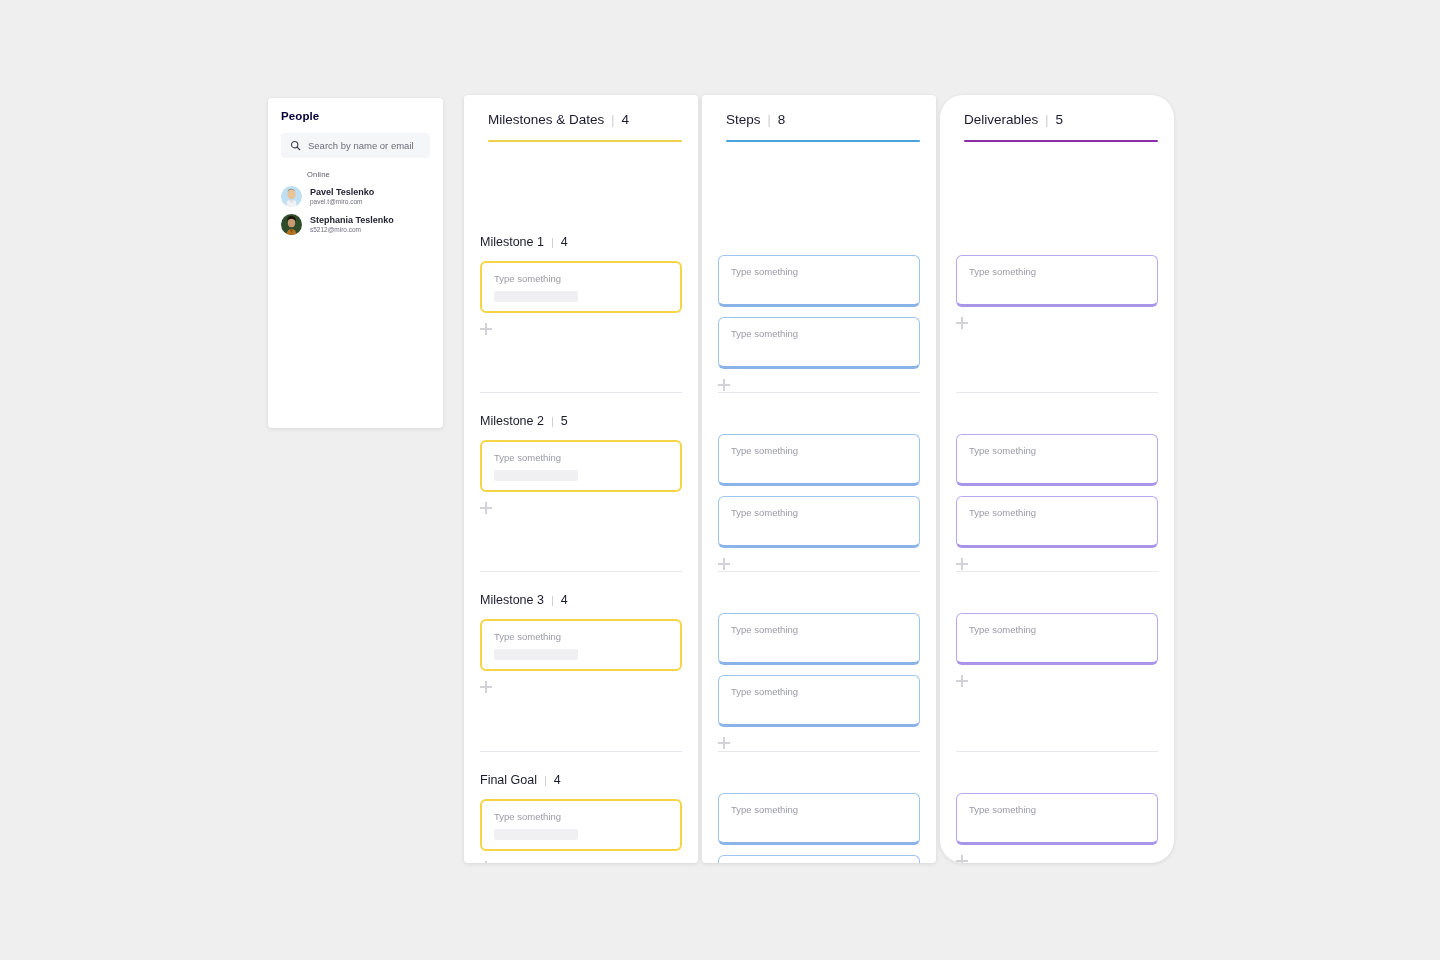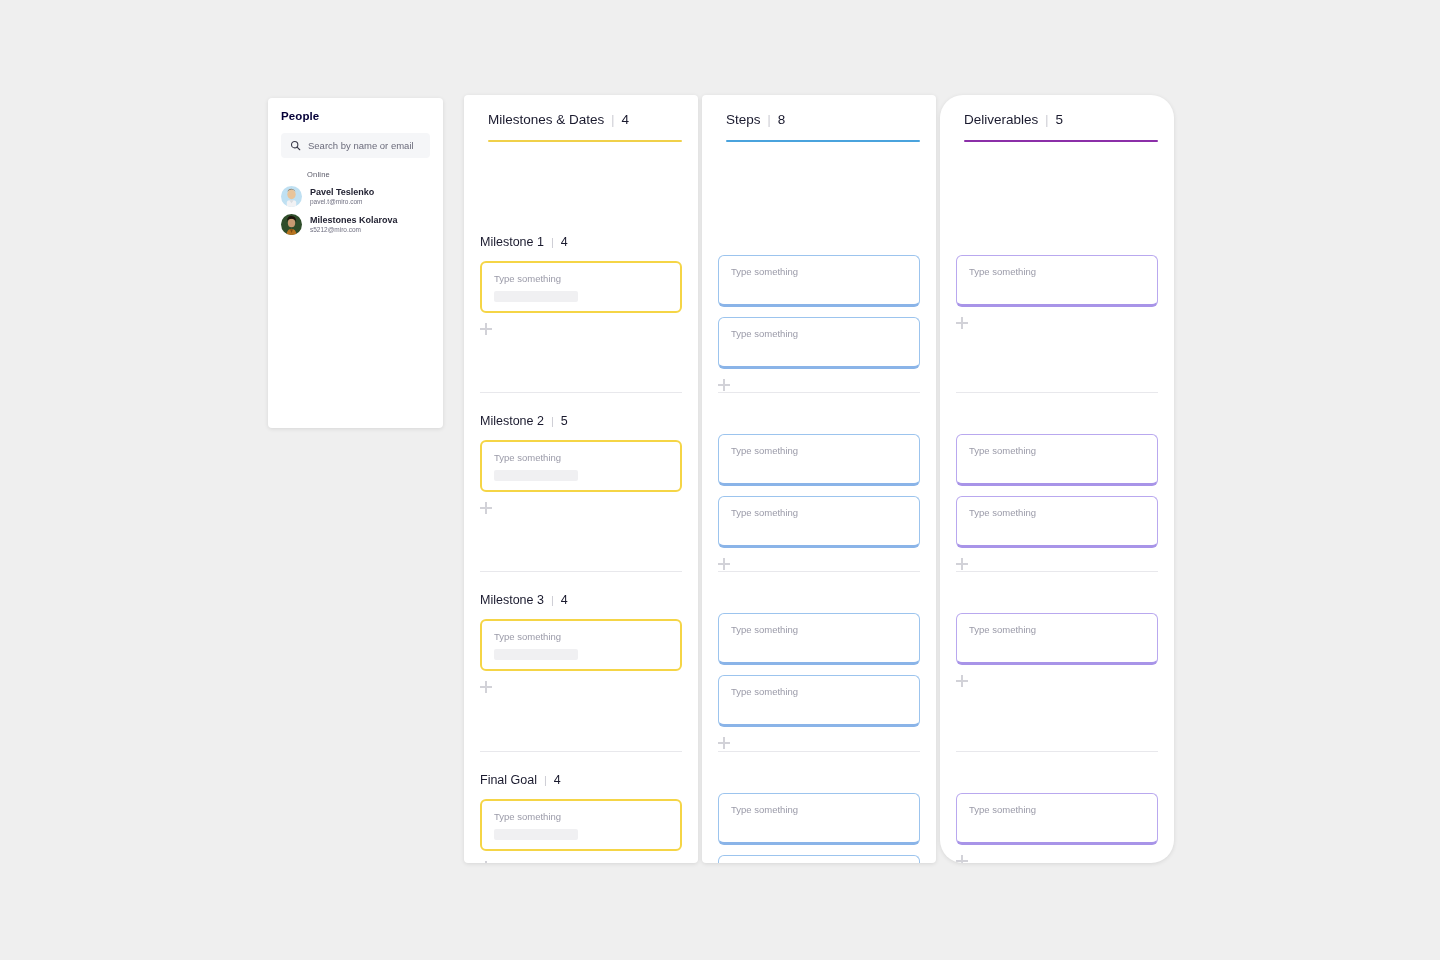--- a/index.html
+++ b/index.html
@@ -231,21 +231,21 @@
       <div class="avatar">
         <svg viewBox="0 0 40 40">
           <rect width="40" height="40" fill="#2f4d2a"></rect>
           <ellipse cx="20" cy="17" rx="7" ry="8" fill="#c89a72"></ellipse>
           <path d="M11 15 Q12 3 20 4 Q29 4 29 16 Q27 9 20 9 Q13 9 11 15Z" fill="#1d1208"></path>
           <path d="M10 40 Q12 28 20 28 Q28 28 30 40 Z" fill="#b8741f"></path>
           <path d="M17 29 L20 36 L23 29 Z" fill="#7e4a12"></path>
         </svg>
       </div>
       <div class="person-meta">
-        <span class="person-name">Milestones Kolarova</span>
+        <span class="person-name">Stephania Teslenko</span>
         <span class="person-email">s5212@miro.com</span>
       </div>
     </div>
   </div>
 
   <div class="column col-milestones">
       <div class="col-header">
         <div class="col-header-row">
           <span class="col-title">Milestones &amp; Dates</span>
           <span class="col-sep">|</span>

